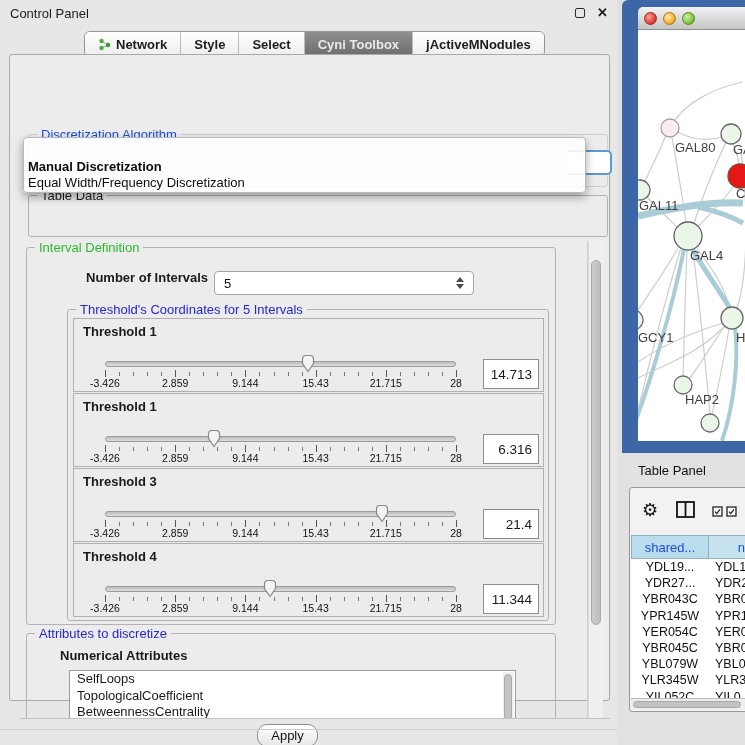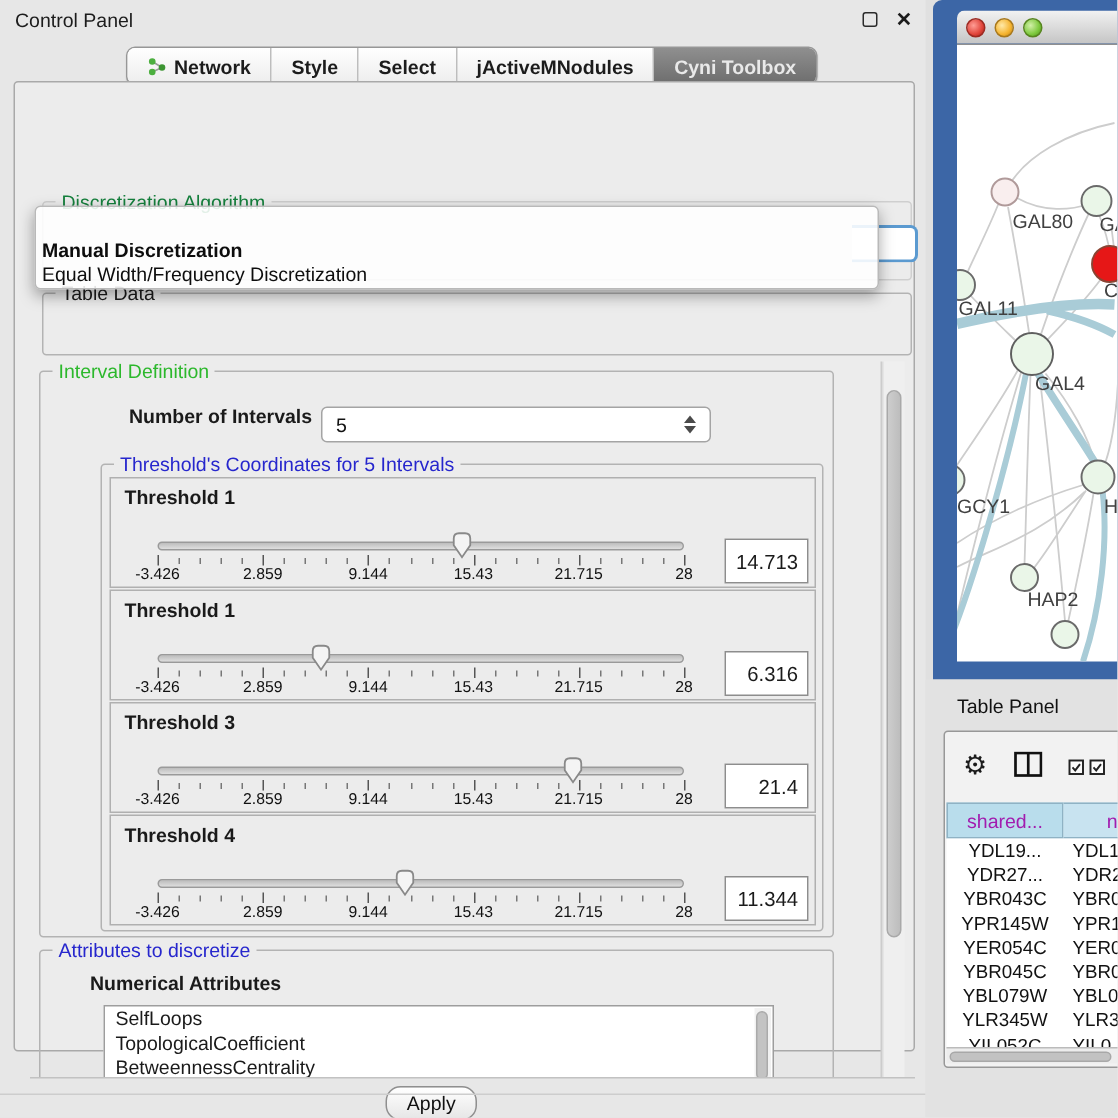--- a/index.html
+++ b/index.html
@@ -38,21 +38,21 @@
   .combo { position:absolute; background:#fff; border:1px solid #a4a4a4; border-radius:4px;
            display:flex; align-items:center; padding:0 9px; font-size:13px; color:#111; }
   .stepper { margin-left:auto; display:flex; flex-direction:column; gap:2px; }
   .stepper i { display:block; width:0; height:0; border-left:4px solid transparent;
                border-right:4px solid transparent; }
   .stepper .up   { border-bottom:5px solid #4a4a4a; }
   .stepper .down { border-top:5px solid #4a4a4a; }
 
   
   #alg-group { left:18px; top:79px; width:580px; height:53px; border-color:#cfcfcf; }
-  #alg-group .group-title { color:#15803d; }
+  #alg-group .group-title { color:#1d4ed8; }
   #alg-combo-frag { left:558px; top:95px; width:44px; height:25px; border:2px solid #5b9ad0;
                     border-left:none; border-radius:0 5px 5px 0; background:#fff; z-index:3; }
 
   
   #popup { position:absolute; left:13px; top:82px; width:563px; height:56px; z-index:10;
            background:rgba(255,255,255,.88); border:1px solid #b9b9b9; border-radius:4px;
            box-shadow:0 4px 10px rgba(0,0,0,.35); }
   #popup .prompt { position:absolute; left:0; right:0; top:4px; text-align:center; color:#ababab; }
   #popup .pitem  { position:absolute; left:3px; right:3px; height:16px; line-height:16px;
                    padding-left:1px; color:#0d0d0d; white-space:nowrap; }
@@ -129,21 +129,21 @@
   #table-panel { position:absolute; left:617px; top:453px; width:128px; height:292px; background:#e2e2e2; }
   #table-panel .tp-title { position:absolute; left:21px; top:10px; font-size:13px; color:#111; }
   #table-box { position:absolute; left:12px; top:34px; width:120px; height:225px;
                background:#f2f2f2; border:1px solid #989898; border-radius:3px 0 0 3px; }
   #tb-toolbar { position:absolute; left:0; top:0; right:0; height:46px; }
   #gear { position:absolute; left:12px; top:11px; font-size:18px; color:#1b1b1b; }
   #split-icon { position:absolute; left:46px; top:13px; }
   #checks { position:absolute; left:82px; top:18px; display:flex; gap:3px; }
   #thead { position:absolute; left:1px; top:47px; right:0; height:24px; display:flex; }
   .hcell { border:1px solid #8fb2c4; display:flex; align-items:center; justify-content:center;
-           font-size:13px; color:#a21caf; }
+           font-size:13px; color:#1d4ed8; }
   .hcell.c1 { width:78px; background:#b9ddec; }
   .hcell.c2 { flex:1; background:#c8e3f0; border-left:none; justify-content:flex-end; padding-right:2px; }
   #rows { position:absolute; left:1px; top:71px; right:0; height:139px; overflow:hidden; background:#fff; }
   .trow { display:flex; height:16.2px; align-items:center; font-size:12.5px; color:#111; }
   .trow .c1 { width:78px; text-align:center; }
   .trow .c2 { flex:1; padding-left:6px; white-space:nowrap; overflow:hidden; }
   #hscroll { position:absolute; left:1px; right:0; top:210px; height:11px; background:#ededed;
              border-top:1px solid #bbb; }
   #hscroll .thumb { position:absolute; left:2px; top:1.5px; width:108px; height:7px;
                     background:#c2c2c2; border:1px solid #a8a8a8; border-radius:4px; }
@@ -171,25 +171,25 @@
         <circle cx="10" cy="7" r="2.2" fill="#3c9432"></circle>
       </svg>
       <span>Network</span>
     </div>
     <div class="seg">
       <span>Style</span>
     </div>
     <div class="seg">
       <span>Select</span>
     </div>
+    <div class="seg sel">
+      <span>Cyni Toolbox</span>
+    </div>
     <div class="seg">
       <span>jActiveMNodules</span>
-    </div>
-    <div class="seg sel">
-      <span>Cyni Toolbox</span>
     </div>
   </div>
 
   <div id="content">
 
     <div class="group" id="alg-group">
       <span class="group-title">Discretization Algorithm</span>
     </div>
     <div class="abs" id="alg-combo-frag"></div>
 

